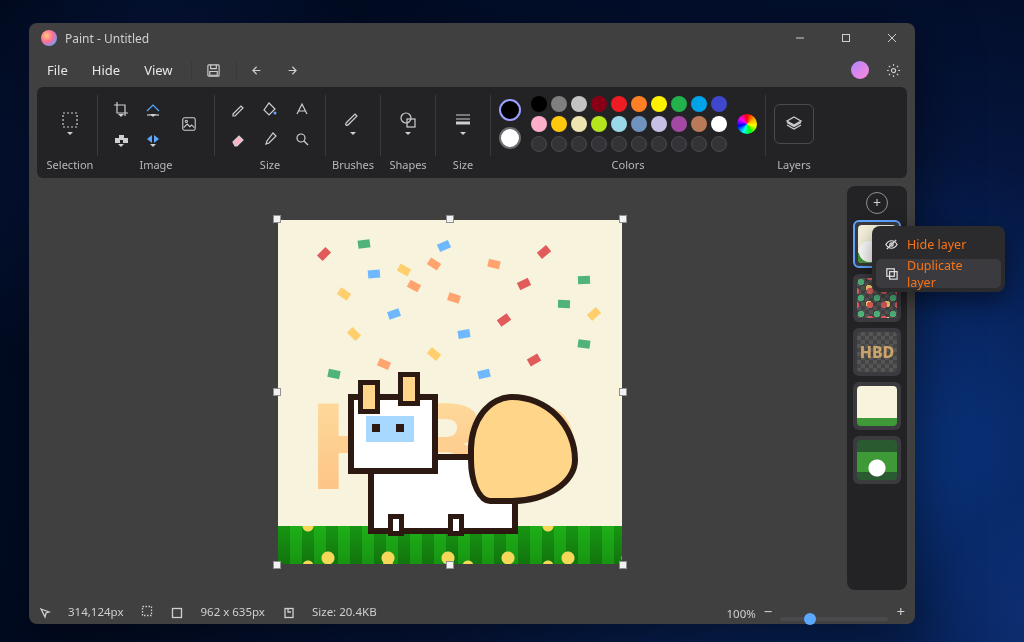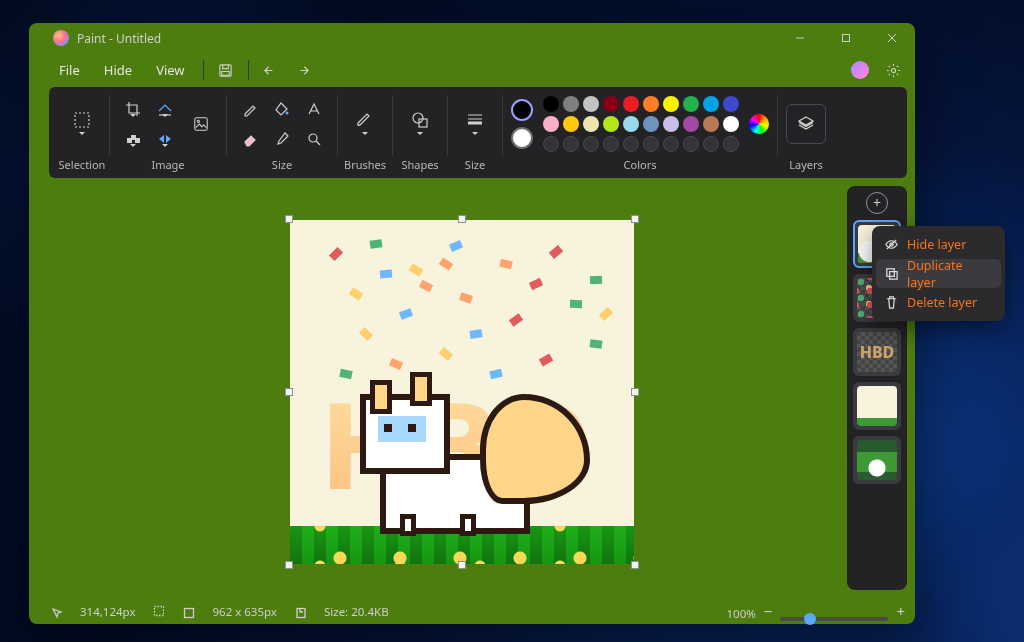--- a/index.html
+++ b/index.html
@@ -12,26 +12,25 @@
   body::before {
     content:"";
     position:absolute; inset:0;
     background:
       radial-gradient(closest-side, rgba(40,110,255,.35), transparent 70%) 820px 380px/600px 600px no-repeat,
       radial-gradient(closest-side, rgba(20,60,160,.35), transparent 70%) -200px -200px/700px 700px no-repeat;
     pointer-events:none;
   }
   .window {
     position:absolute; left:29px; top:23px; width:886px; height:601px;
-    background:#4d7c0f;
+    background:#404040;
     border-radius:8px;
     box-shadow:0 18px 60px rgba(0,0,0,.55);
     display:flex; flex-direction:column;
     color:#e6e6e6;
-    padding-left:12px;
   }
   
   .titlebar { height:30px; display:flex; align-items:center; padding-left:12px; font-size:12px; color:#cfcfcf; }
   .titlebar .icon { width:16px; height:16px; margin-right:8px; border-radius:50%;
     background: radial-gradient(circle at 35% 35%, #ffc87a, #ff6b9b 45%, #5aa8ff 80%); }
   .titlebar .spacer { flex:1; }
   .wbtn { width:46px; height:30px; display:flex; align-items:center; justify-content:center; color:#cfcfcf; }
   .wbtn svg { width:10px; height:10px; }
   
   .menubar { height:34px; display:flex; align-items:center; gap:4px; padding:0 8px; font-size:13px; }
@@ -498,20 +497,14 @@
         </svg>
       <span>Hide layer</span>
     </div>
     <div class="ctxitem hl">
       <svg viewBox="0 0 16 16">
           <rect x="3" y="3" width="8" height="8"></rect>
           <rect x="6" y="6" width="8" height="8"></rect>
         </svg>
       <span>Duplicate layer</span>
     </div>
-    <div class="ctxitem">
-      <svg viewBox="0 0 16 16">
-          <path d="M3 4h10M6 4V2h4v2M5 4l1 10h4l1-10"></path>
-        </svg>
-      <span>Delete layer</span>
-    </div>
   </div>
 </div>
 
 </body></html>

